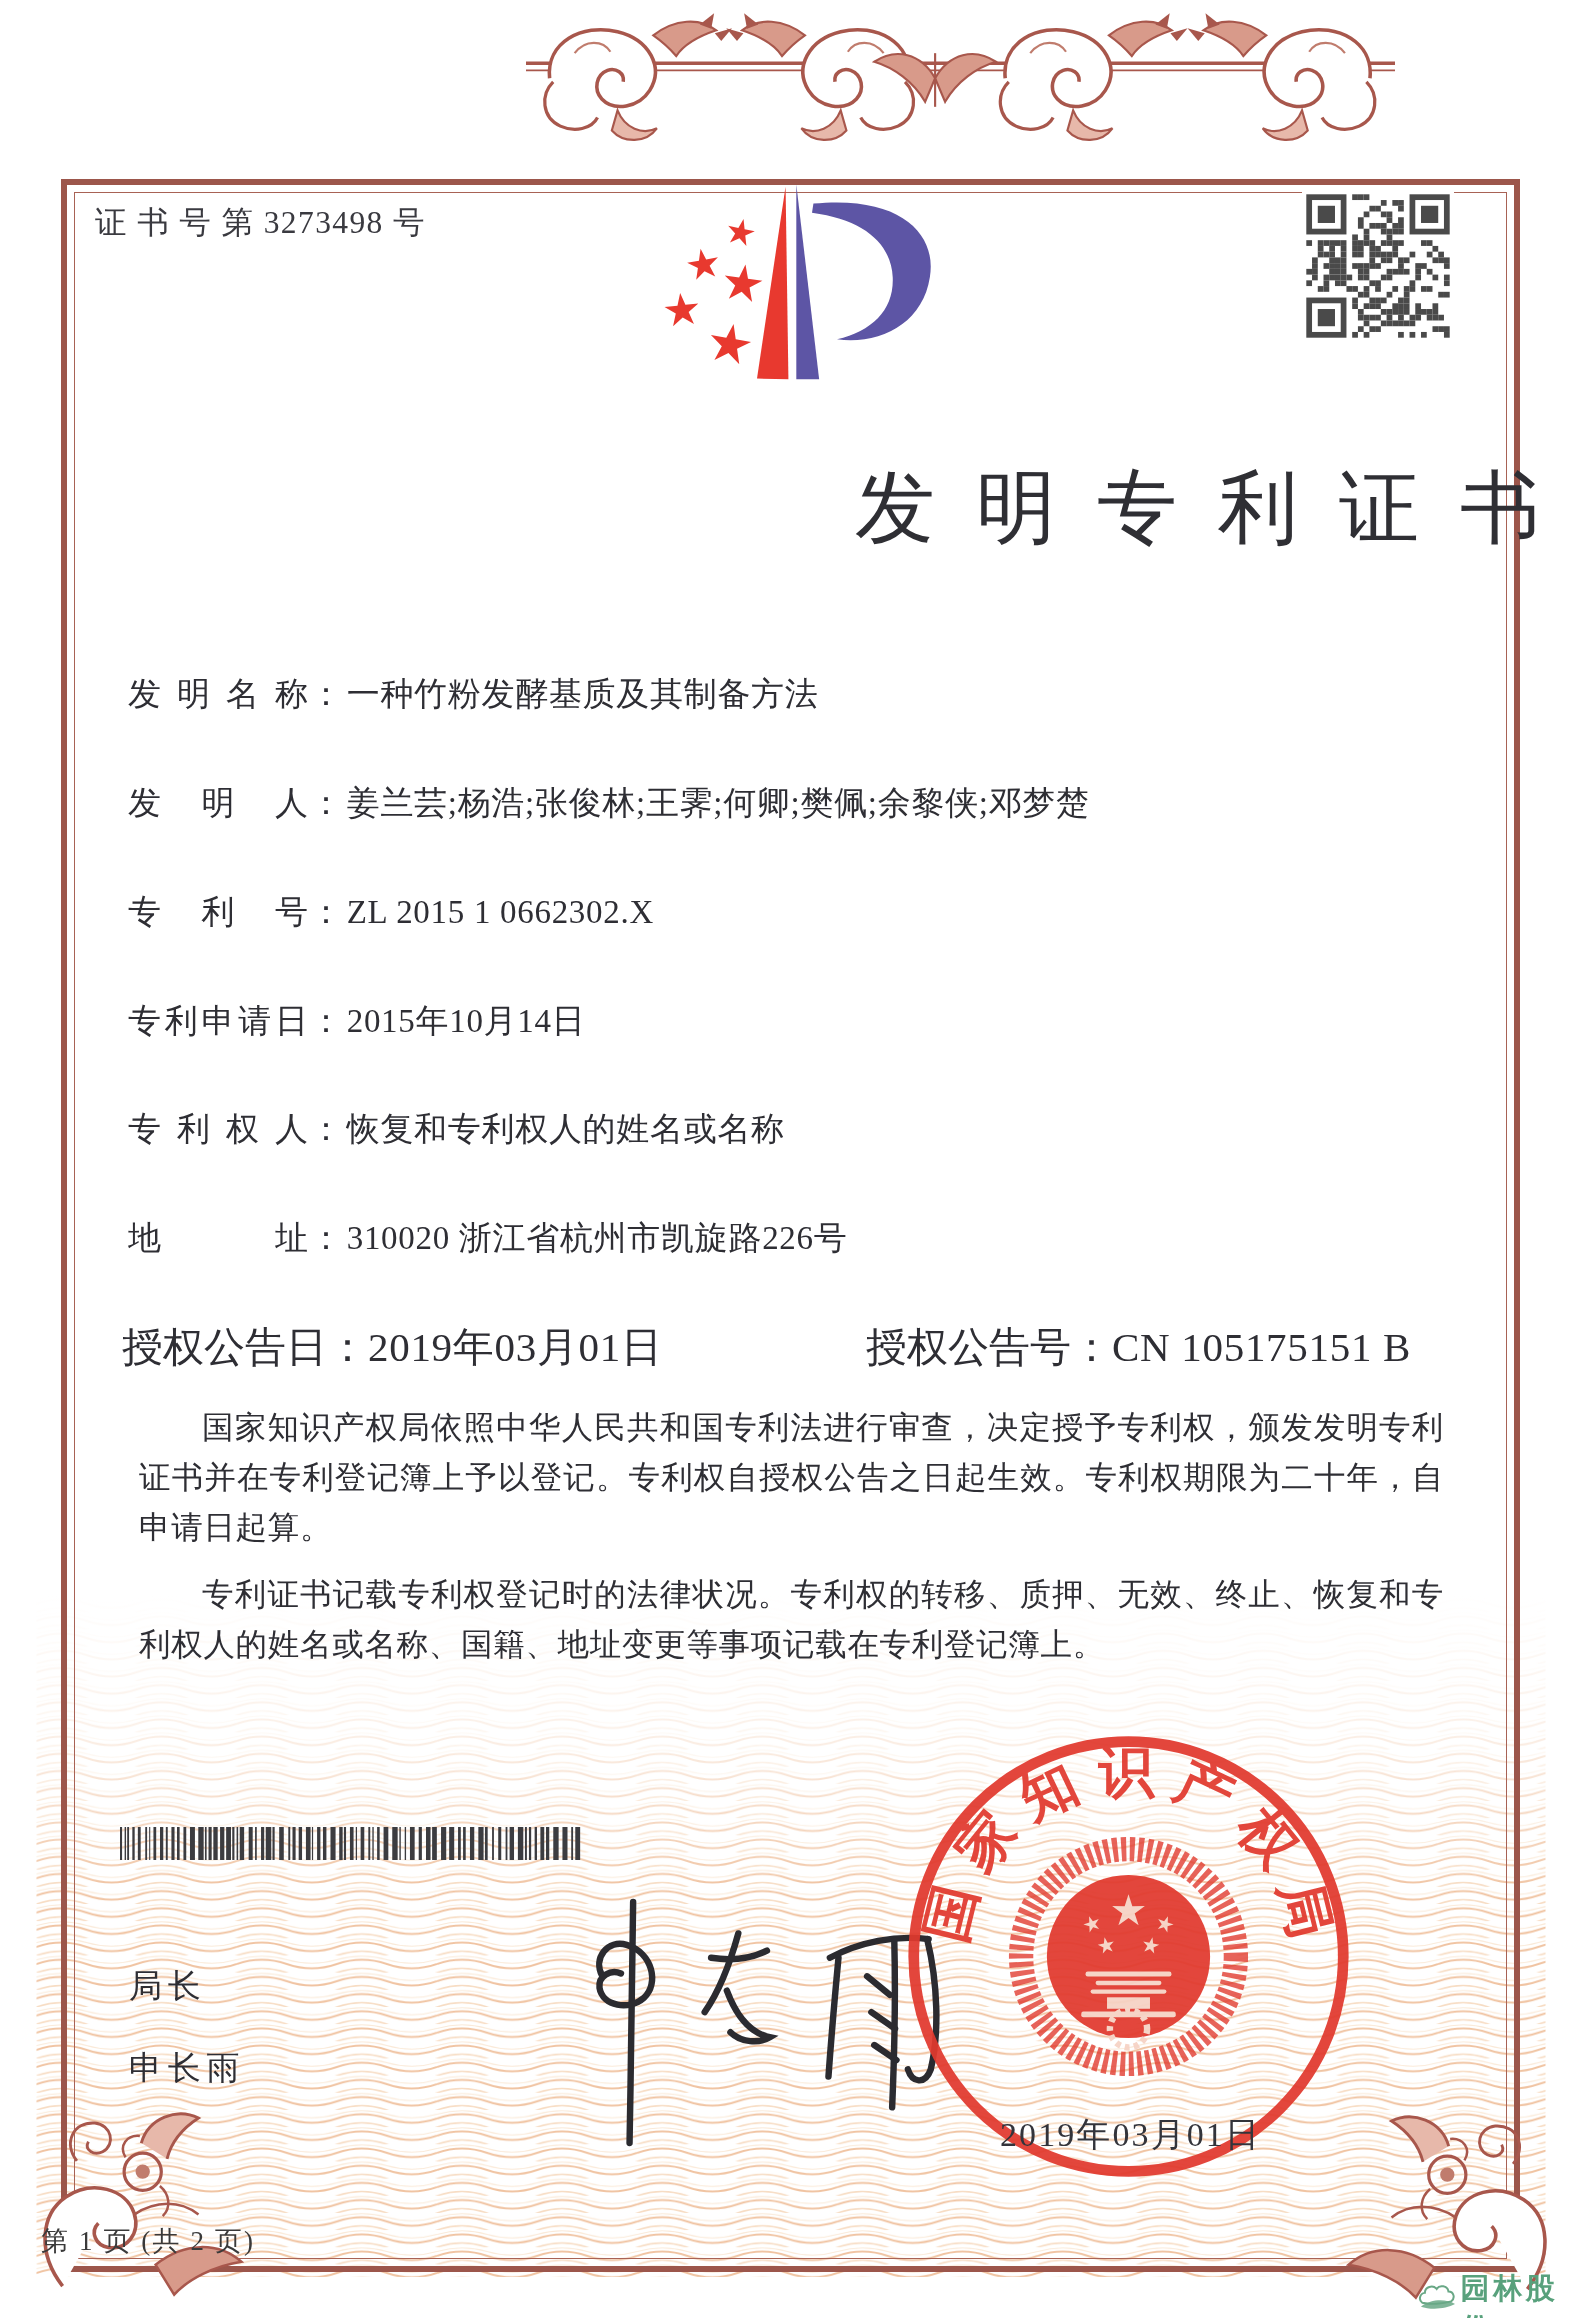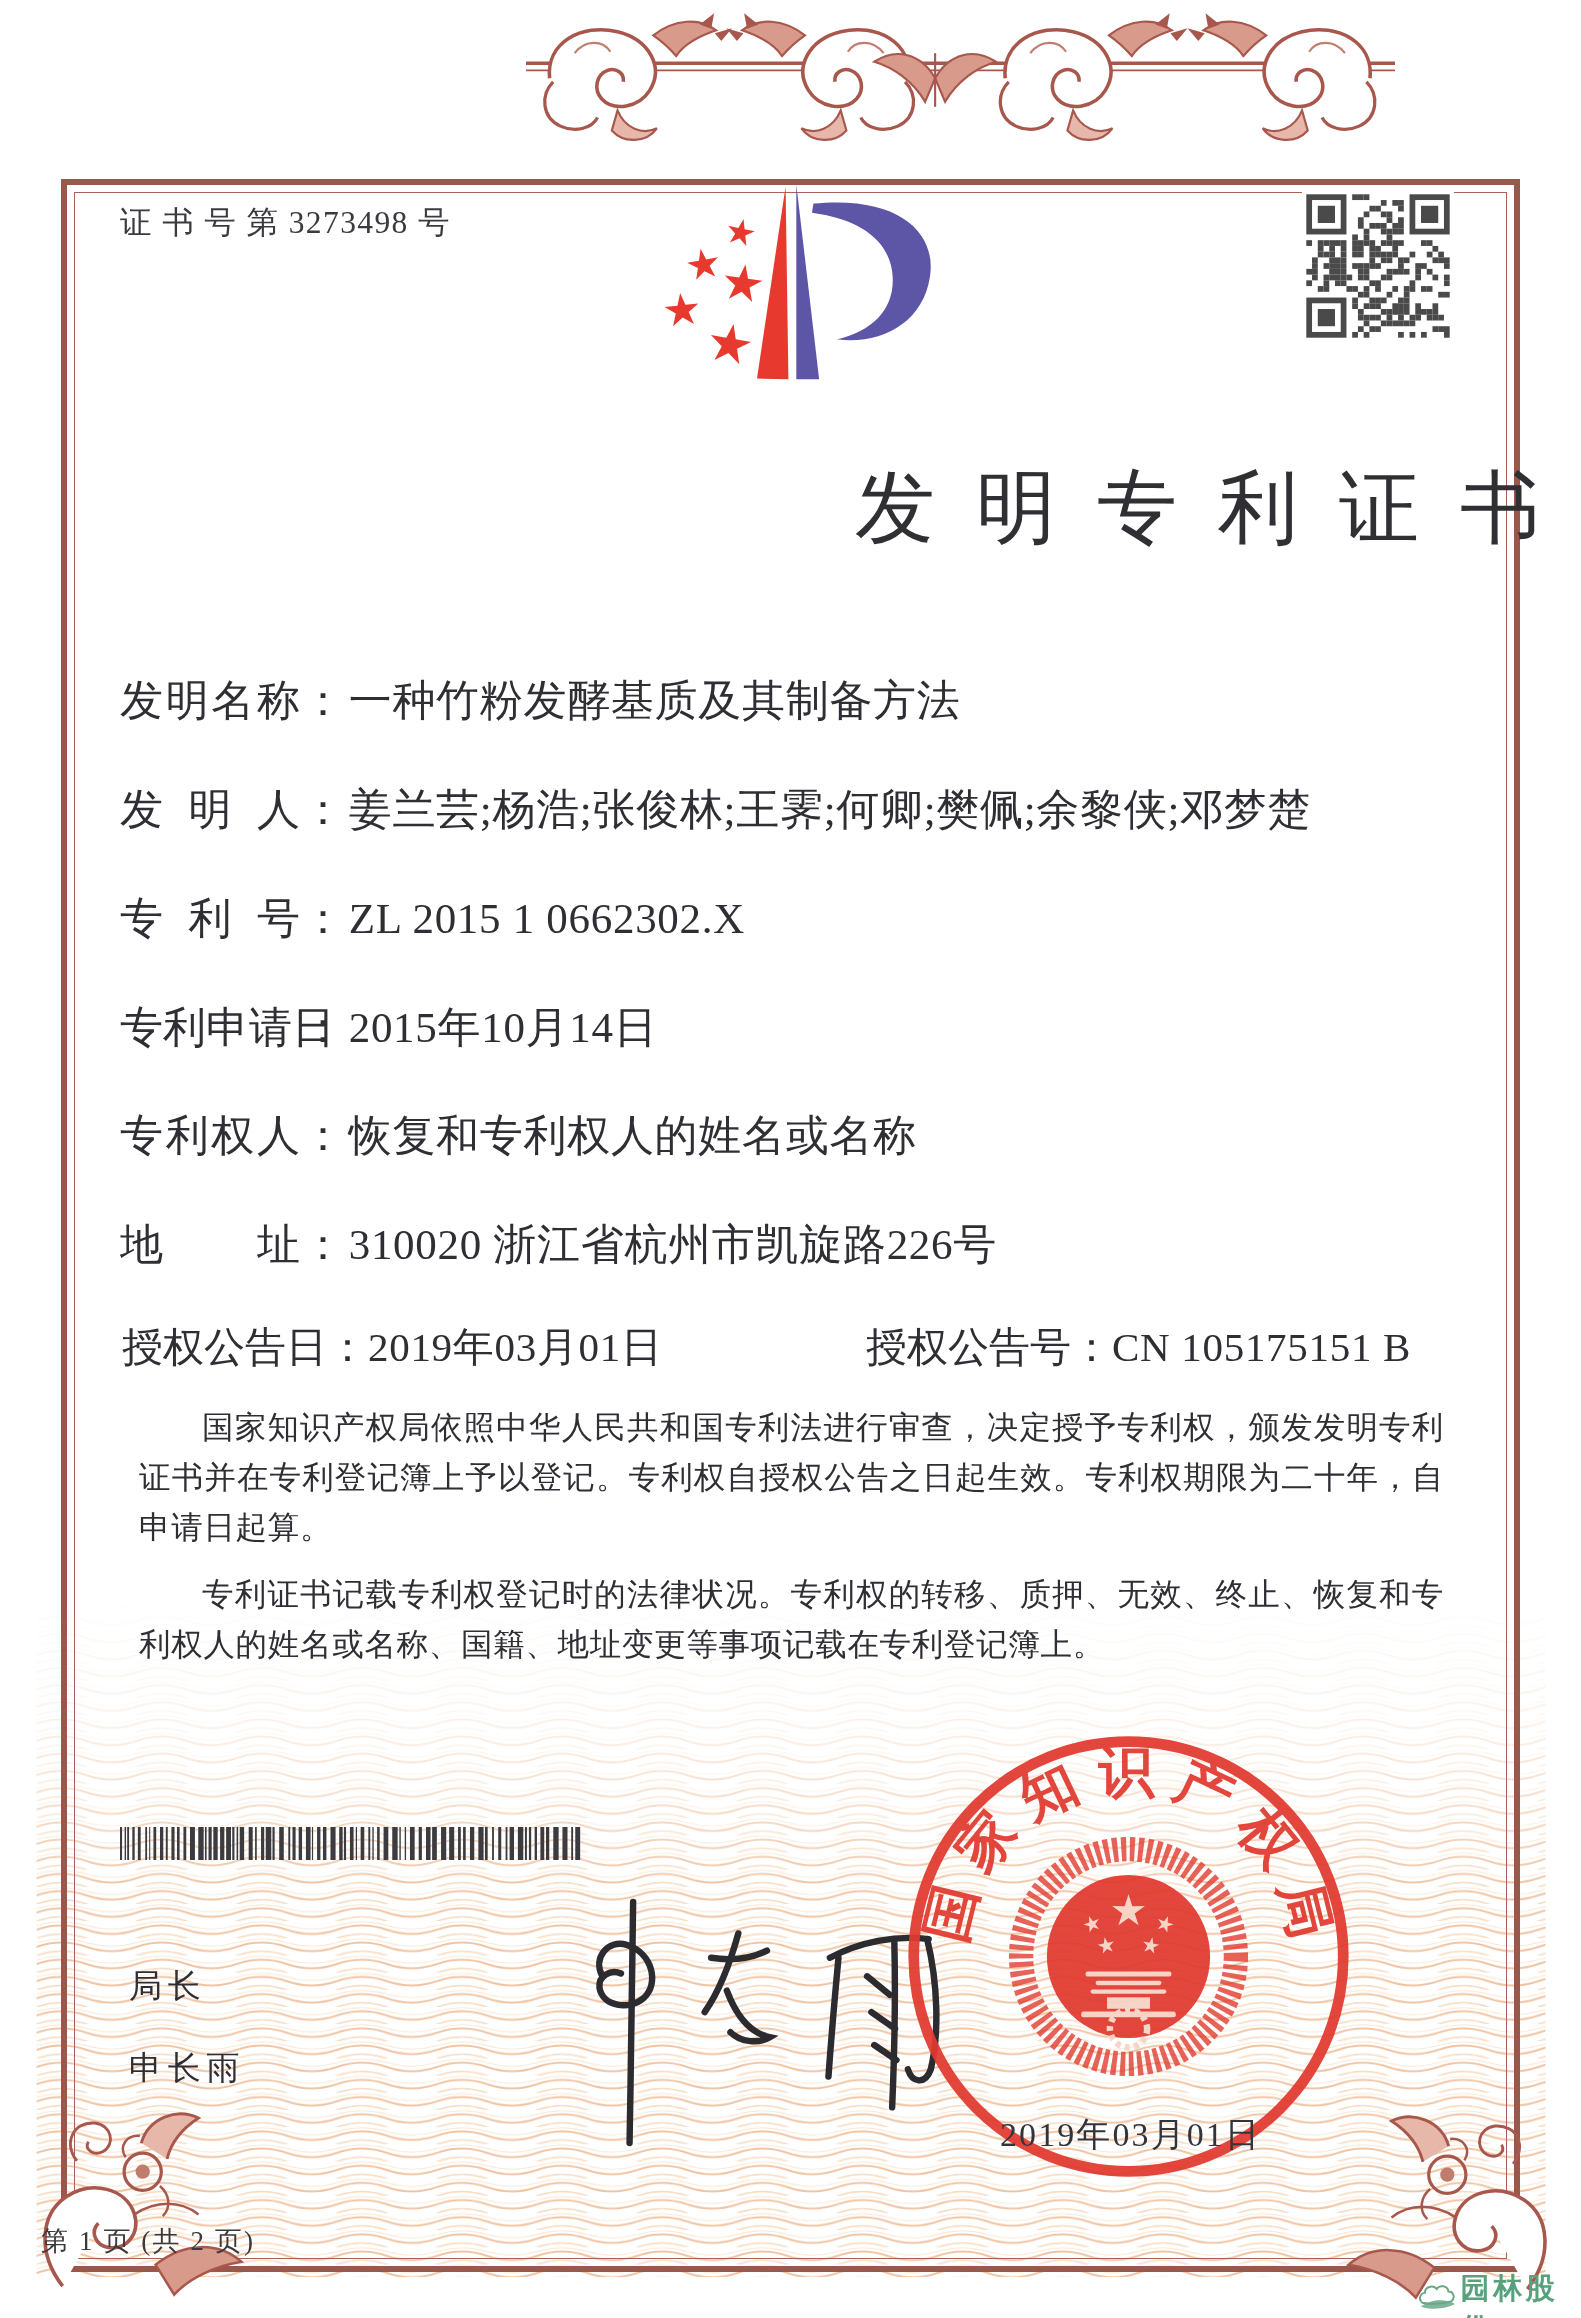--- a/index.html
+++ b/index.html
@@ -12,27 +12,27 @@
   .below-border-white{position:absolute;left:0;top:2277px;width:1581px;height:41px;background:#fff;z-index:2;}
   
   .frame{position:absolute;left:61px;top:179px;width:1459px;height:2093px;
          border:6.4px solid #9c564b;z-index:2;box-sizing:border-box;}
   .frame-inner{position:absolute;left:7.2px;top:7.2px;right:7.2px;bottom:7.2px;border:1.4px solid #a86255;}
   
   .ornament-top{position:absolute;left:526px;top:2.9px;width:869px;height:154px;z-index:3;}
   .ornament-bl{position:absolute;left:34px;top:2100px;width:236px;height:197px;z-index:3;}
   .ornament-br{position:absolute;left:1320px;top:2103px;width:236px;height:197px;z-index:3;transform:scaleX(-1);}
   
-  .cert-no{position:absolute;left:95px;top:202px;font-size:31.5px;letter-spacing:1.4px;color:#3a3a40;z-index:4;margin-left:25px;}
+  .cert-no{position:absolute;left:95px;top:202px;font-size:31.5px;letter-spacing:1.4px;color:#3a3a40;z-index:4;}
   .logo{position:absolute;left:601px;top:170px;width:372px;height:250px;z-index:4;}
   .qr{position:absolute;left:1302px;top:190px;width:152px;height:152px;background:#fff;z-index:4;}
   .title{position:absolute;left:0;top:455px;width:1581px;text-align:right;font-size:80px;
          letter-spacing:41px;padding-left:41px;box-sizing:border-box;color:#2f2f34;z-index:4;font-weight:400;}
   
-  .field{position:absolute;left:120px;font-size:43px;color:#2e2e34;z-index:4;white-space:nowrap;}
+  .field{position:absolute;left:128px;font-size:33px;color:#2e2e34;z-index:4;white-space:nowrap;}
   .flabel{display:inline-block;width:180px;text-align:justify;text-align-last:justify;vertical-align:bottom;}
   .fcolon{display:inline-block;margin:0 4.3px 0 1.4px;}
   .fvalue{letter-spacing:0.7px;}
   .grant-row{position:absolute;left:122px;top:1320px;width:1345px;font-size:41px;color:#2e2e34;z-index:4;white-space:nowrap;}
   .grant-cell2{position:absolute;left:744px;top:0;}
   
   .body-text{position:absolute;left:122px;top:1386px;width:1339px;z-index:4;}
   .body-text p{margin:17px;font-size:31.5px;line-height:50px;text-align:justify;text-indent:63px;
                color:#2e2e34;letter-spacing:0.7px;}
   

